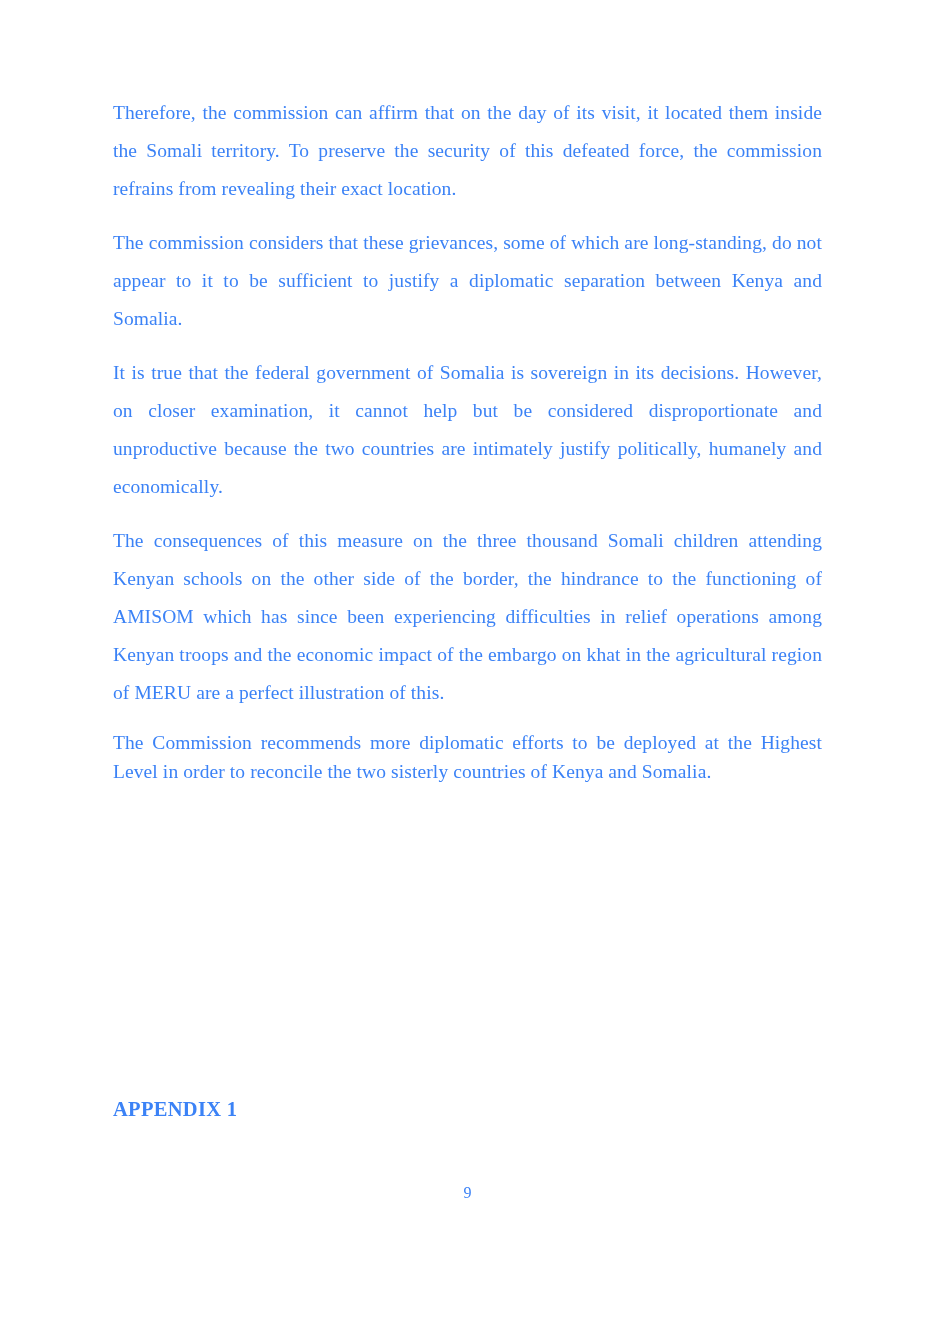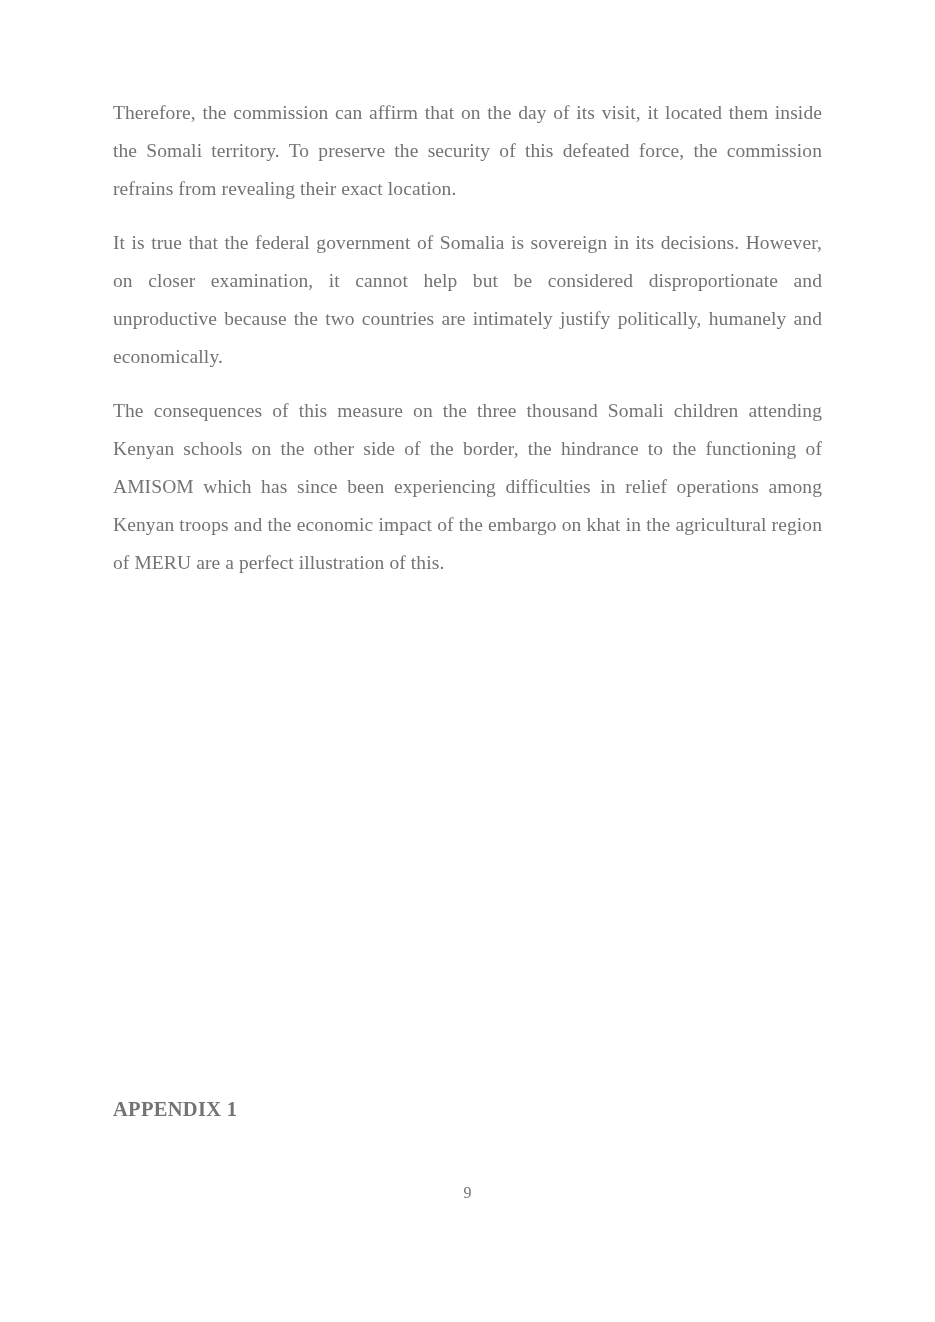--- a/index.html
+++ b/index.html
@@ -6,21 +6,21 @@
     margin: 0;
     padding: 0;
     background: #ffffff;
   }
   .page {
     position: relative;
     width: 935px;
     height: 1322px;
     background: #ffffff;
     font-family: "Liberation Serif", serif;
-    color: #737373;
+    color: #3b82f6;
     overflow: hidden;
   }
   .content {
     position: absolute;
     left: 113px;
     right: 113px;
     top: 94px;
   }
   .para {
     margin: 0 0 16px 0;
@@ -49,20 +49,22 @@
     text-align: center;
     font-size: 16px;
   }
 </style>
 </head>
 <body>
 
 <div class="page">
   <div class="content">
     <p class="para">Therefore, the commission can affirm that on the day of its visit, it located them inside the Somali territory. To preserve the security of this defeated force, the commission refrains from revealing their exact location.</p>
+    <p class="para">The commission considers that these grievances, some of which are long-standing, do not appear to it to be sufficient to justify a diplomatic separation between Kenya and Somalia.</p>
     <p class="para">It is true that the federal government of Somalia is sovereign in its decisions. However, on closer examination, it cannot help but be considered disproportionate and unproductive because the two countries are intimately justify politically, humanely and economically.</p>
     <p class="para">The consequences of this measure on the three thousand Somali children attending Kenyan schools on the other side of the border, the hindrance to the functioning of AMISOM which has since been experiencing difficulties in relief operations among Kenyan troops and the economic impact of the embargo on khat in the agricultural region of MERU are a perfect illustration of this.</p>
+    <p class="para single-spaced">The Commission recommends more diplomatic efforts to be deployed at the Highest Level in order to reconcile the two sisterly countries of Kenya and Somalia.</p>
   </div>
 
   <div class="appendix-heading">APPENDIX 1</div>
 
   <div class="page-footer">9</div>
 </div>
 
 </body></html>

